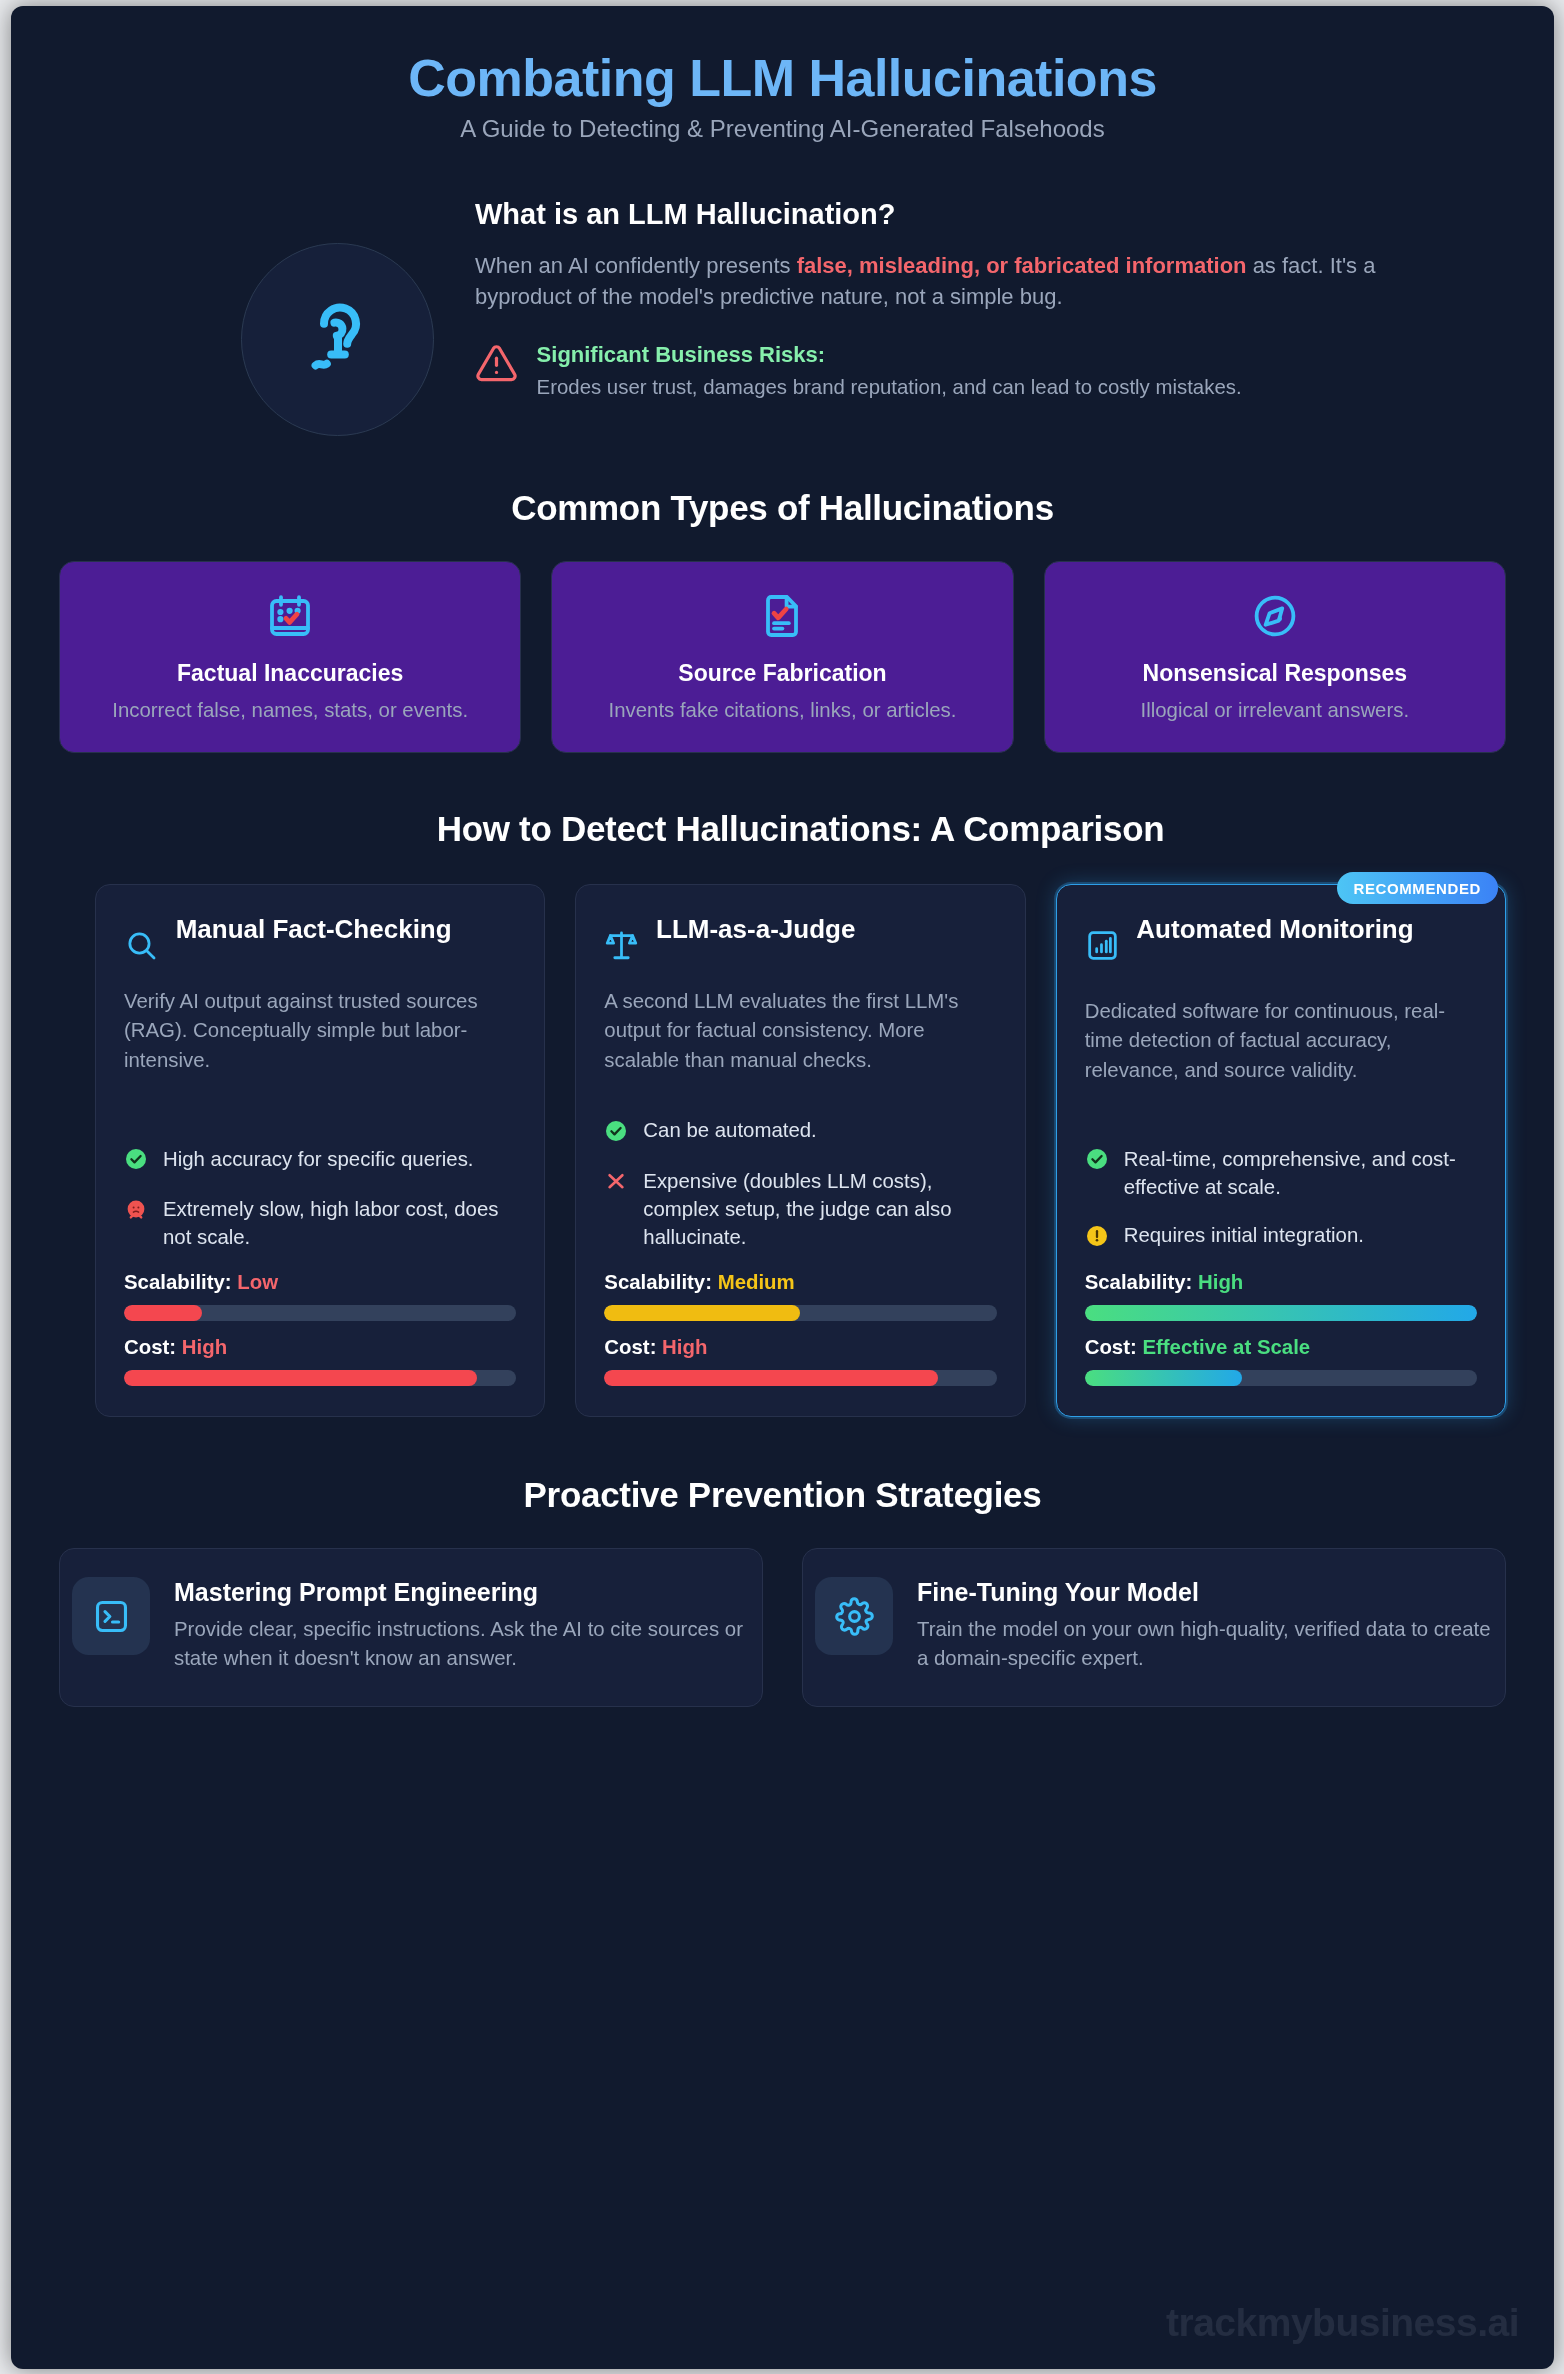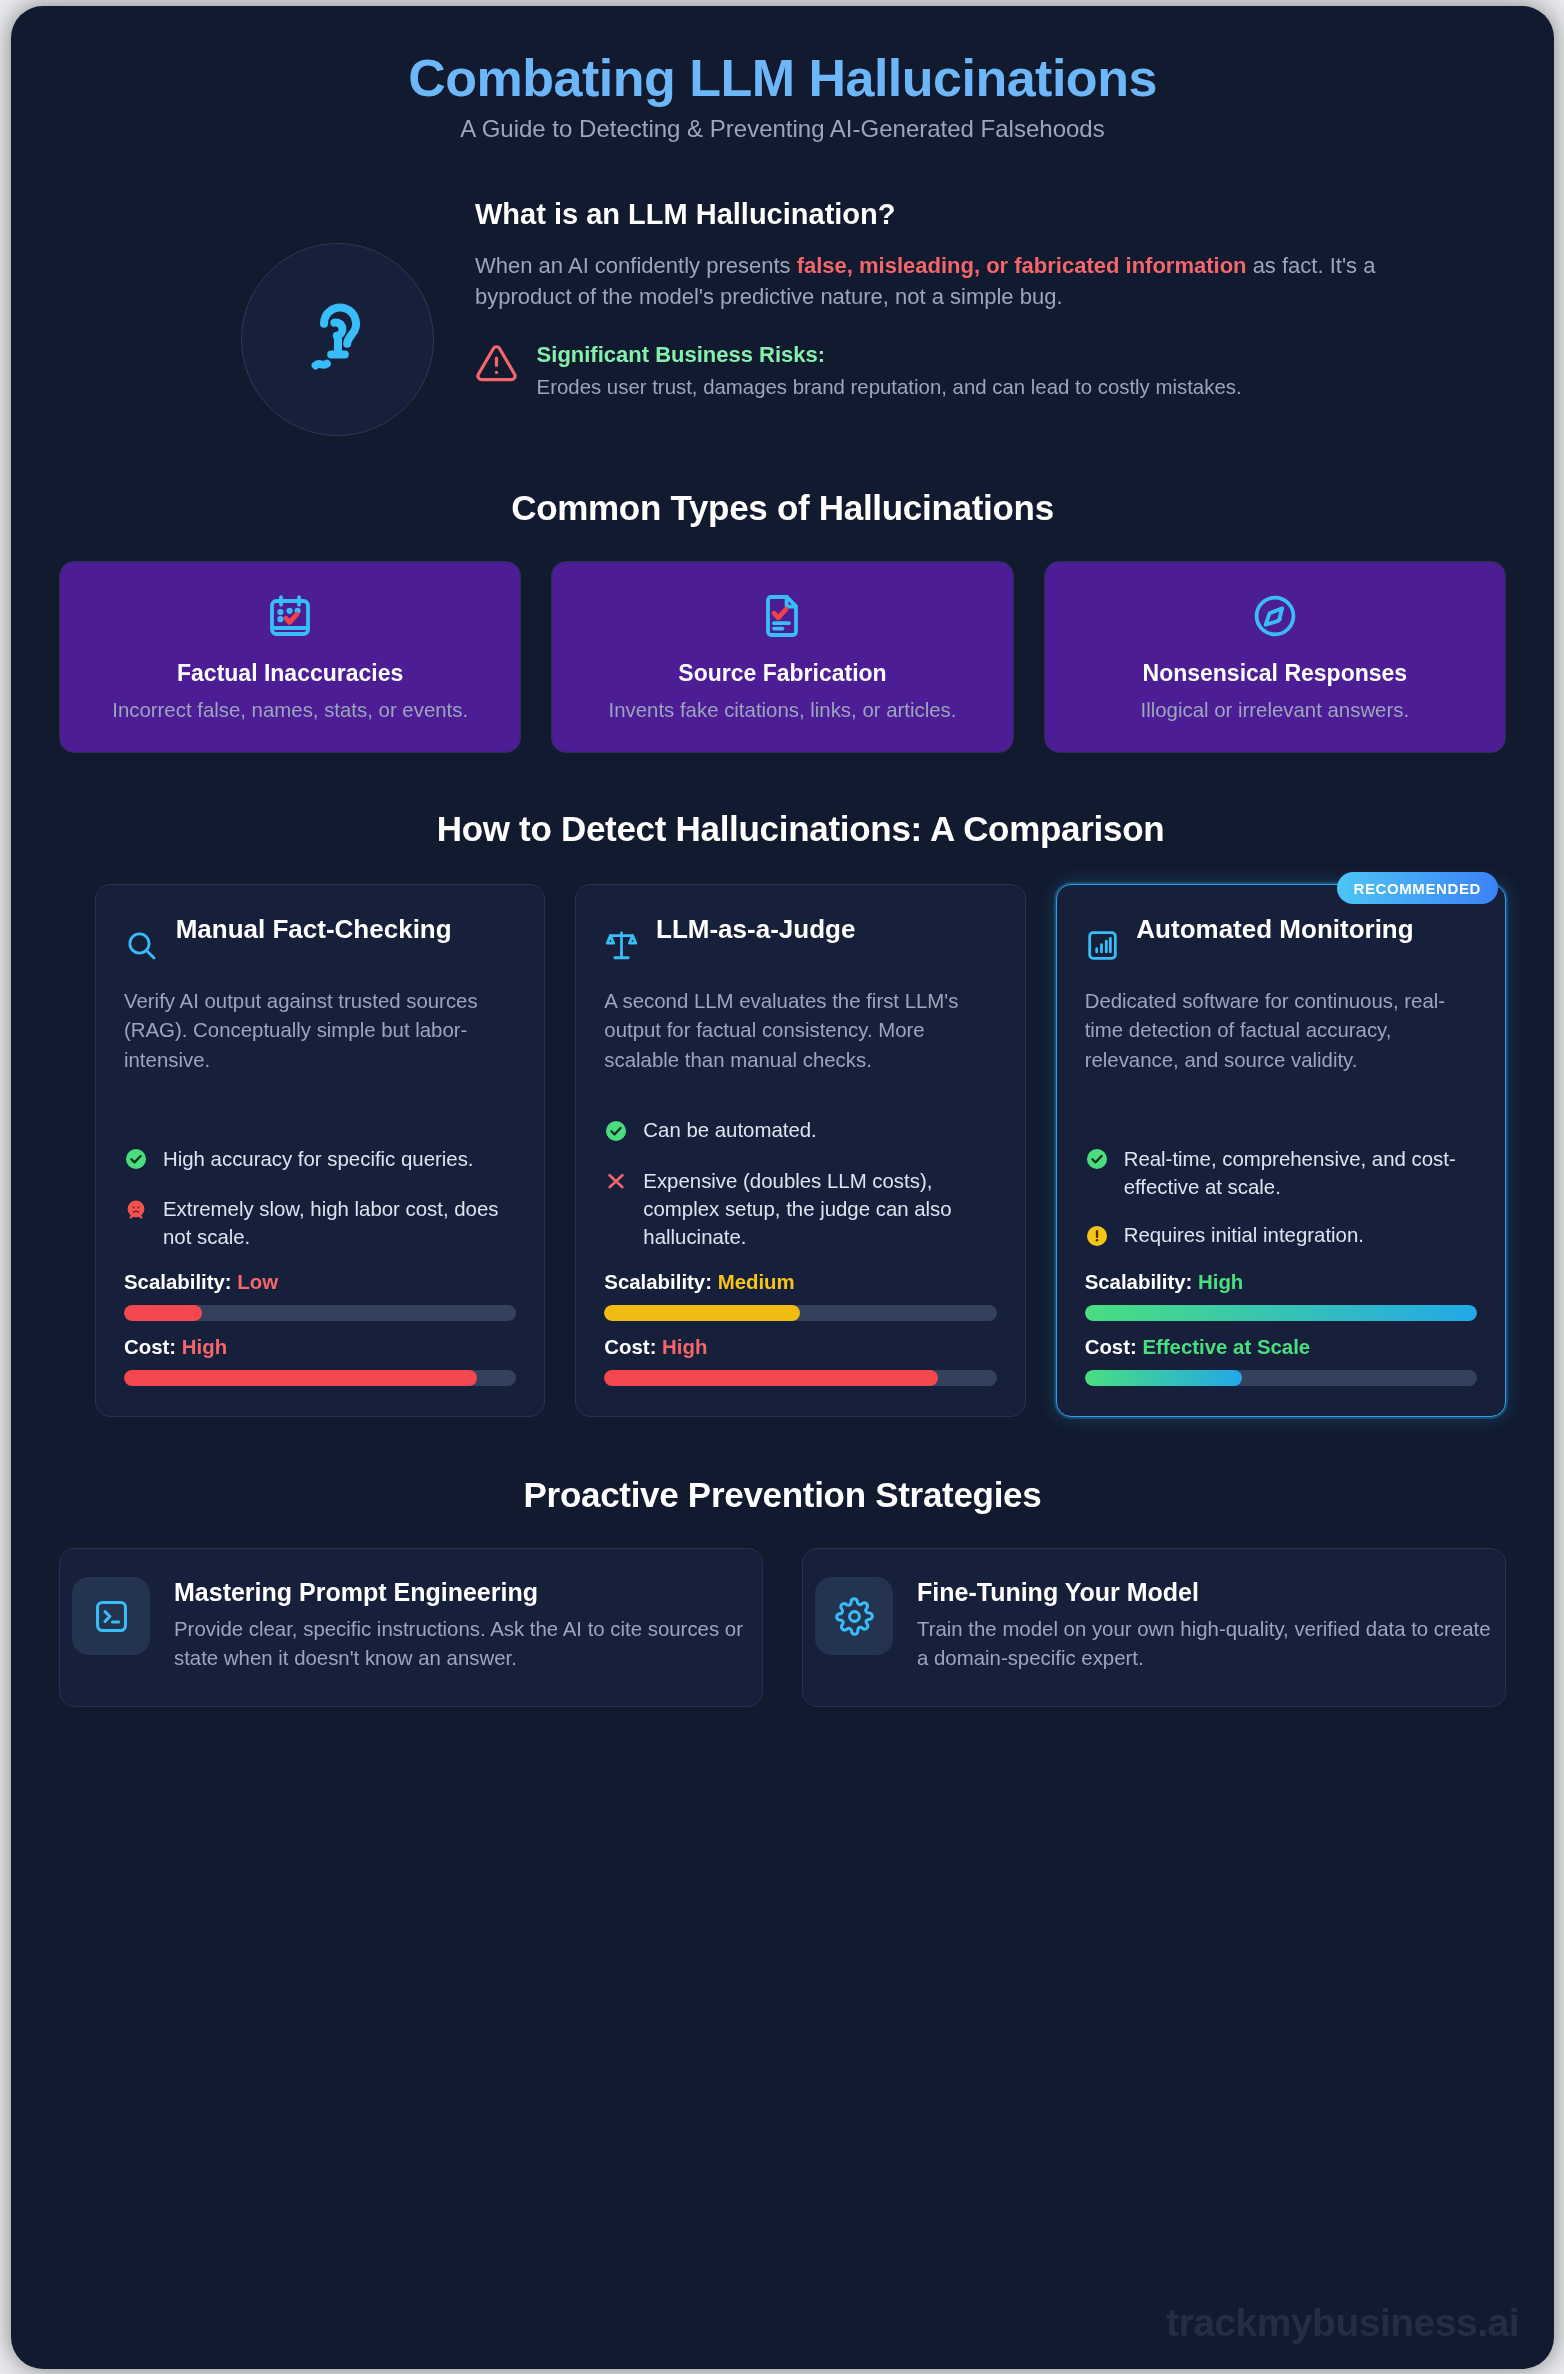--- a/index.html
+++ b/index.html
@@ -17,21 +17,21 @@
     background: #e8eaed;
     overflow: hidden;
   }
   .frame {
     position: absolute;
     left: 11px;
     top: 5.6px;
     width: 1543px;
     height: 2363px;
     background: #111a2e;
-    border-radius: 32px;
+    border-radius: 12px;
     overflow: hidden;
     box-shadow: 0 0 24px rgba(0,0,0,0.45);
   }
   .inner {
     width: 100%;
     height: 100%;
     padding: 0 48px;
     position: relative;
   }
 
@@ -140,20 +140,21 @@
     border: 0.9px solid #27314c;
     border-radius: 15px;
     padding: 28px 28px 30px;
     display: flex;
     flex-direction: column;
     position: relative;
   }
   .cmp-card.rec {
     border: 1.9px solid #2e9fe8;
     box-shadow: 0 0 0 1.9px rgba(46,159,232,0.28), 0 0 20.4px rgba(46,159,232,0.30);
+    gap: 10px;
   }
   .cmp-head {
     display: flex;
     align-items: flex-start;
     gap: 16.7px;
   }
   .cmp-head .hic { flex: 0 0 auto; padding-top: 15px; }
   .cmp-head h3 {
     font-size: 26px;
     font-weight: bold;

